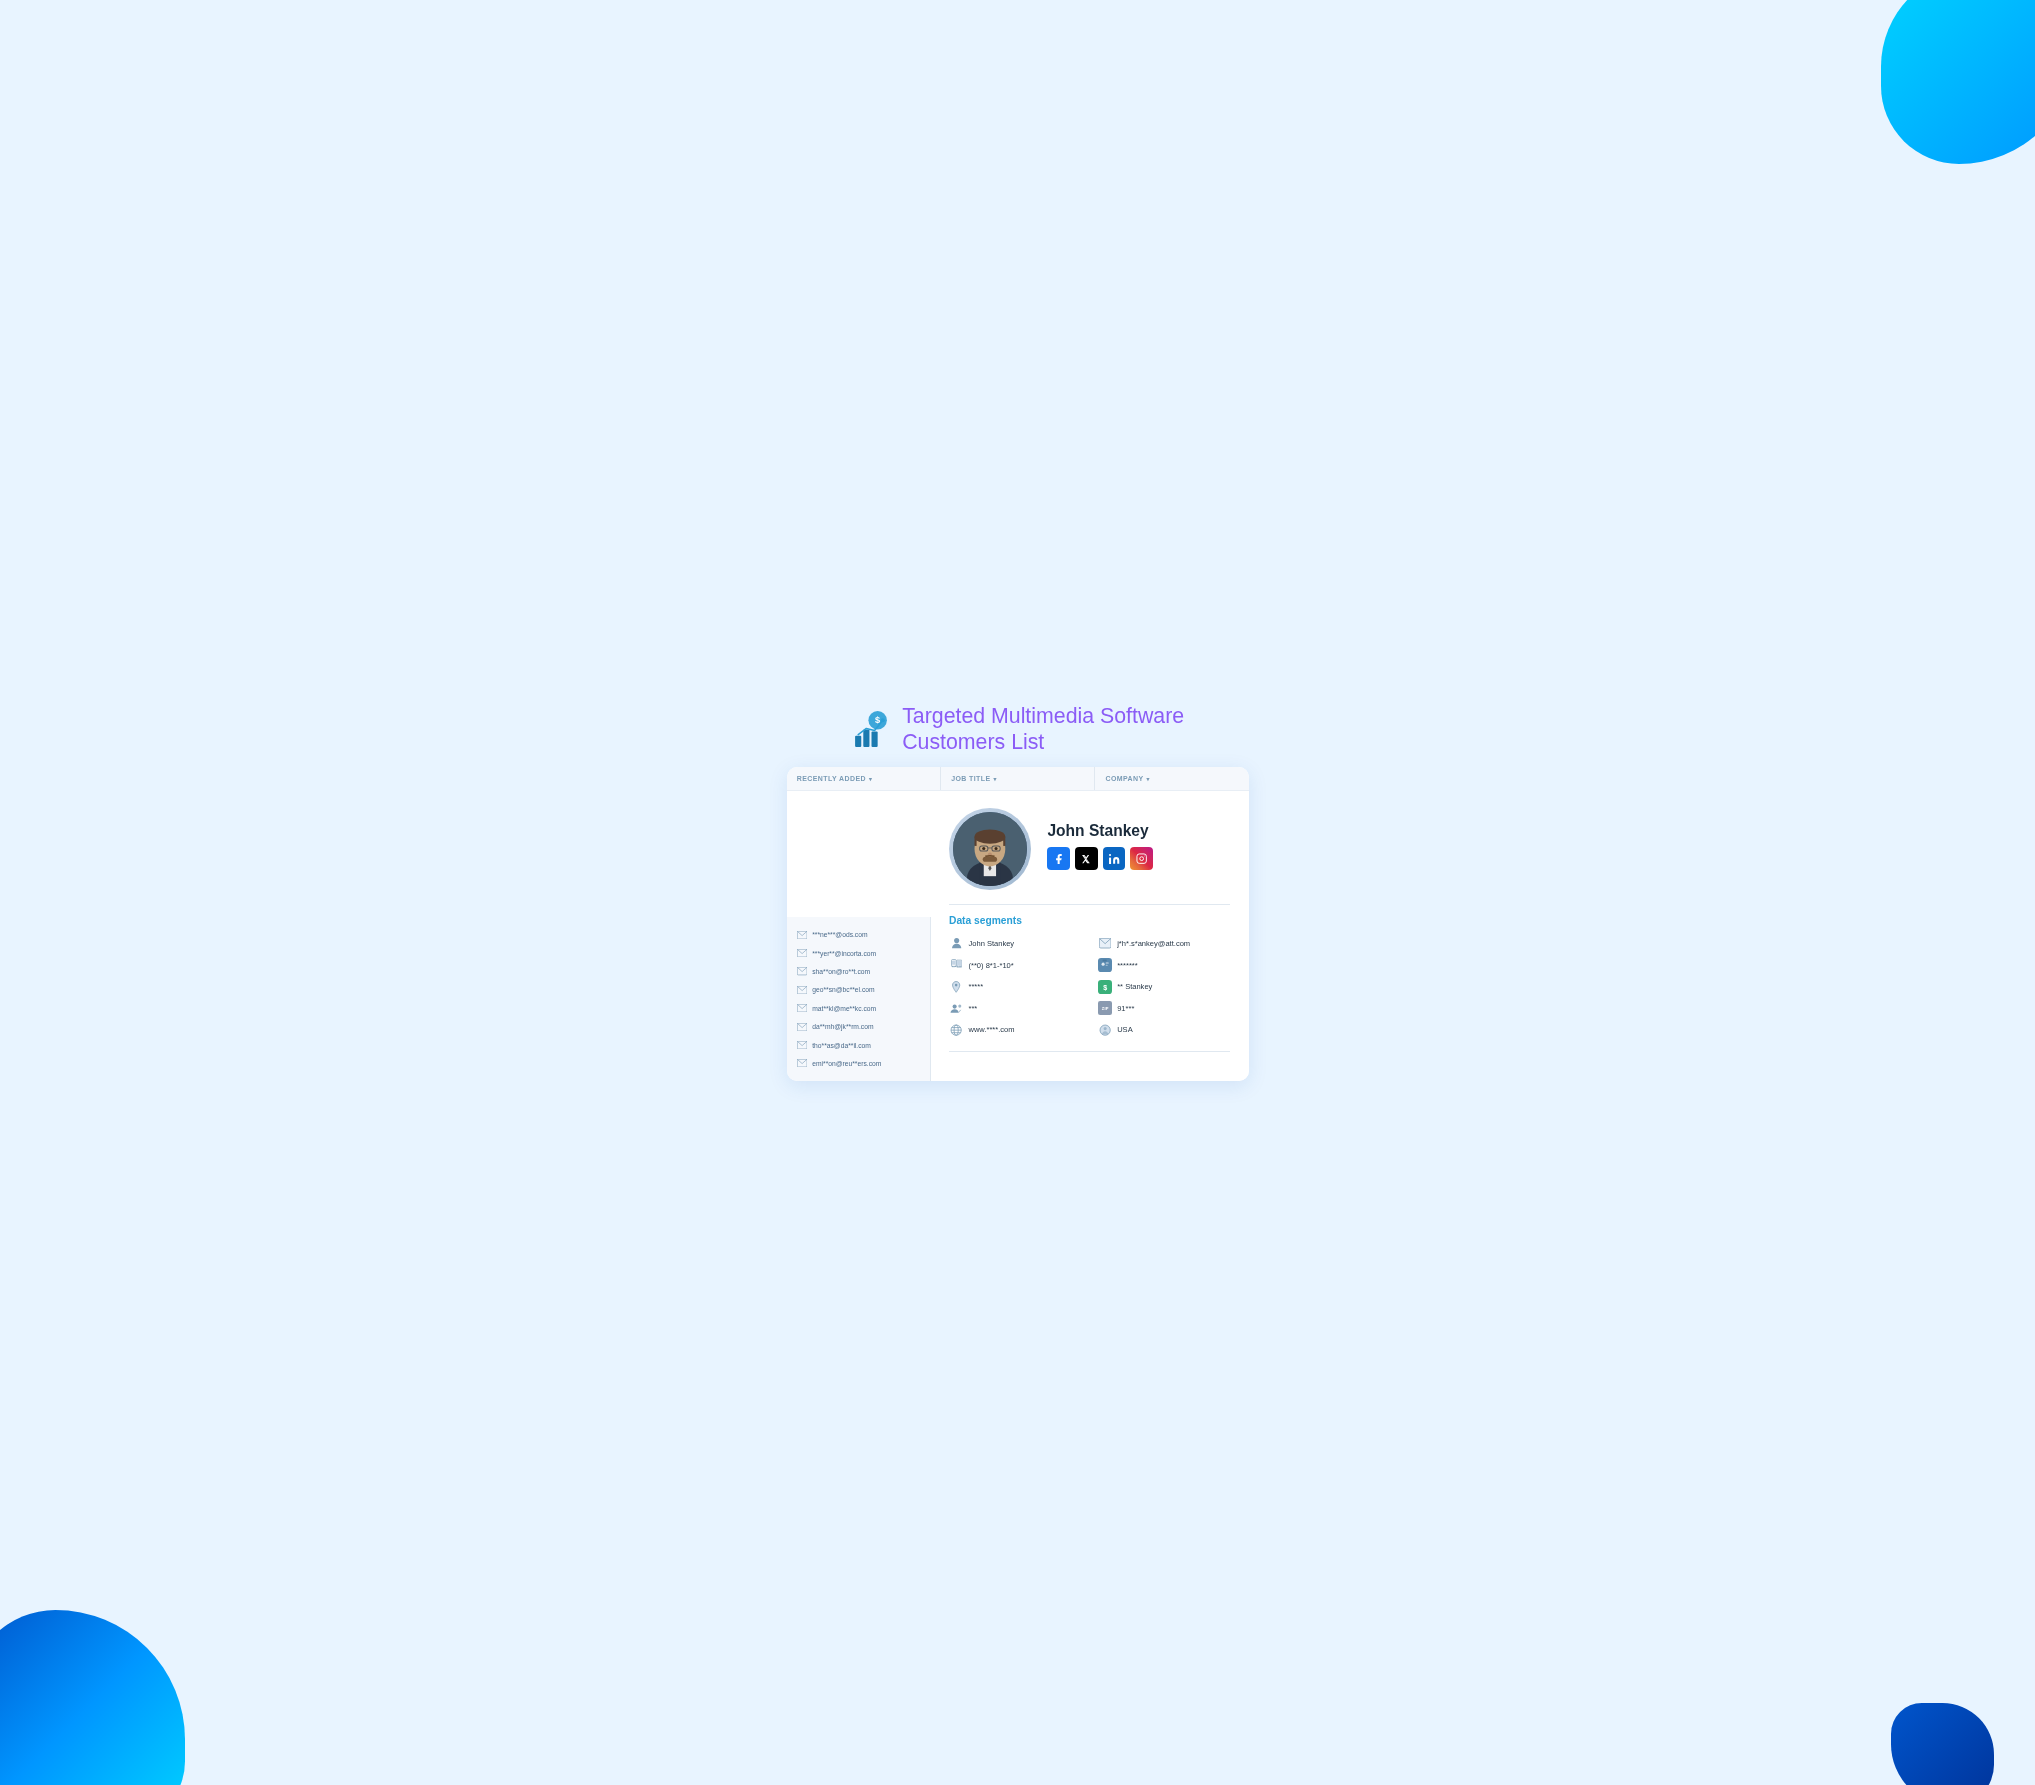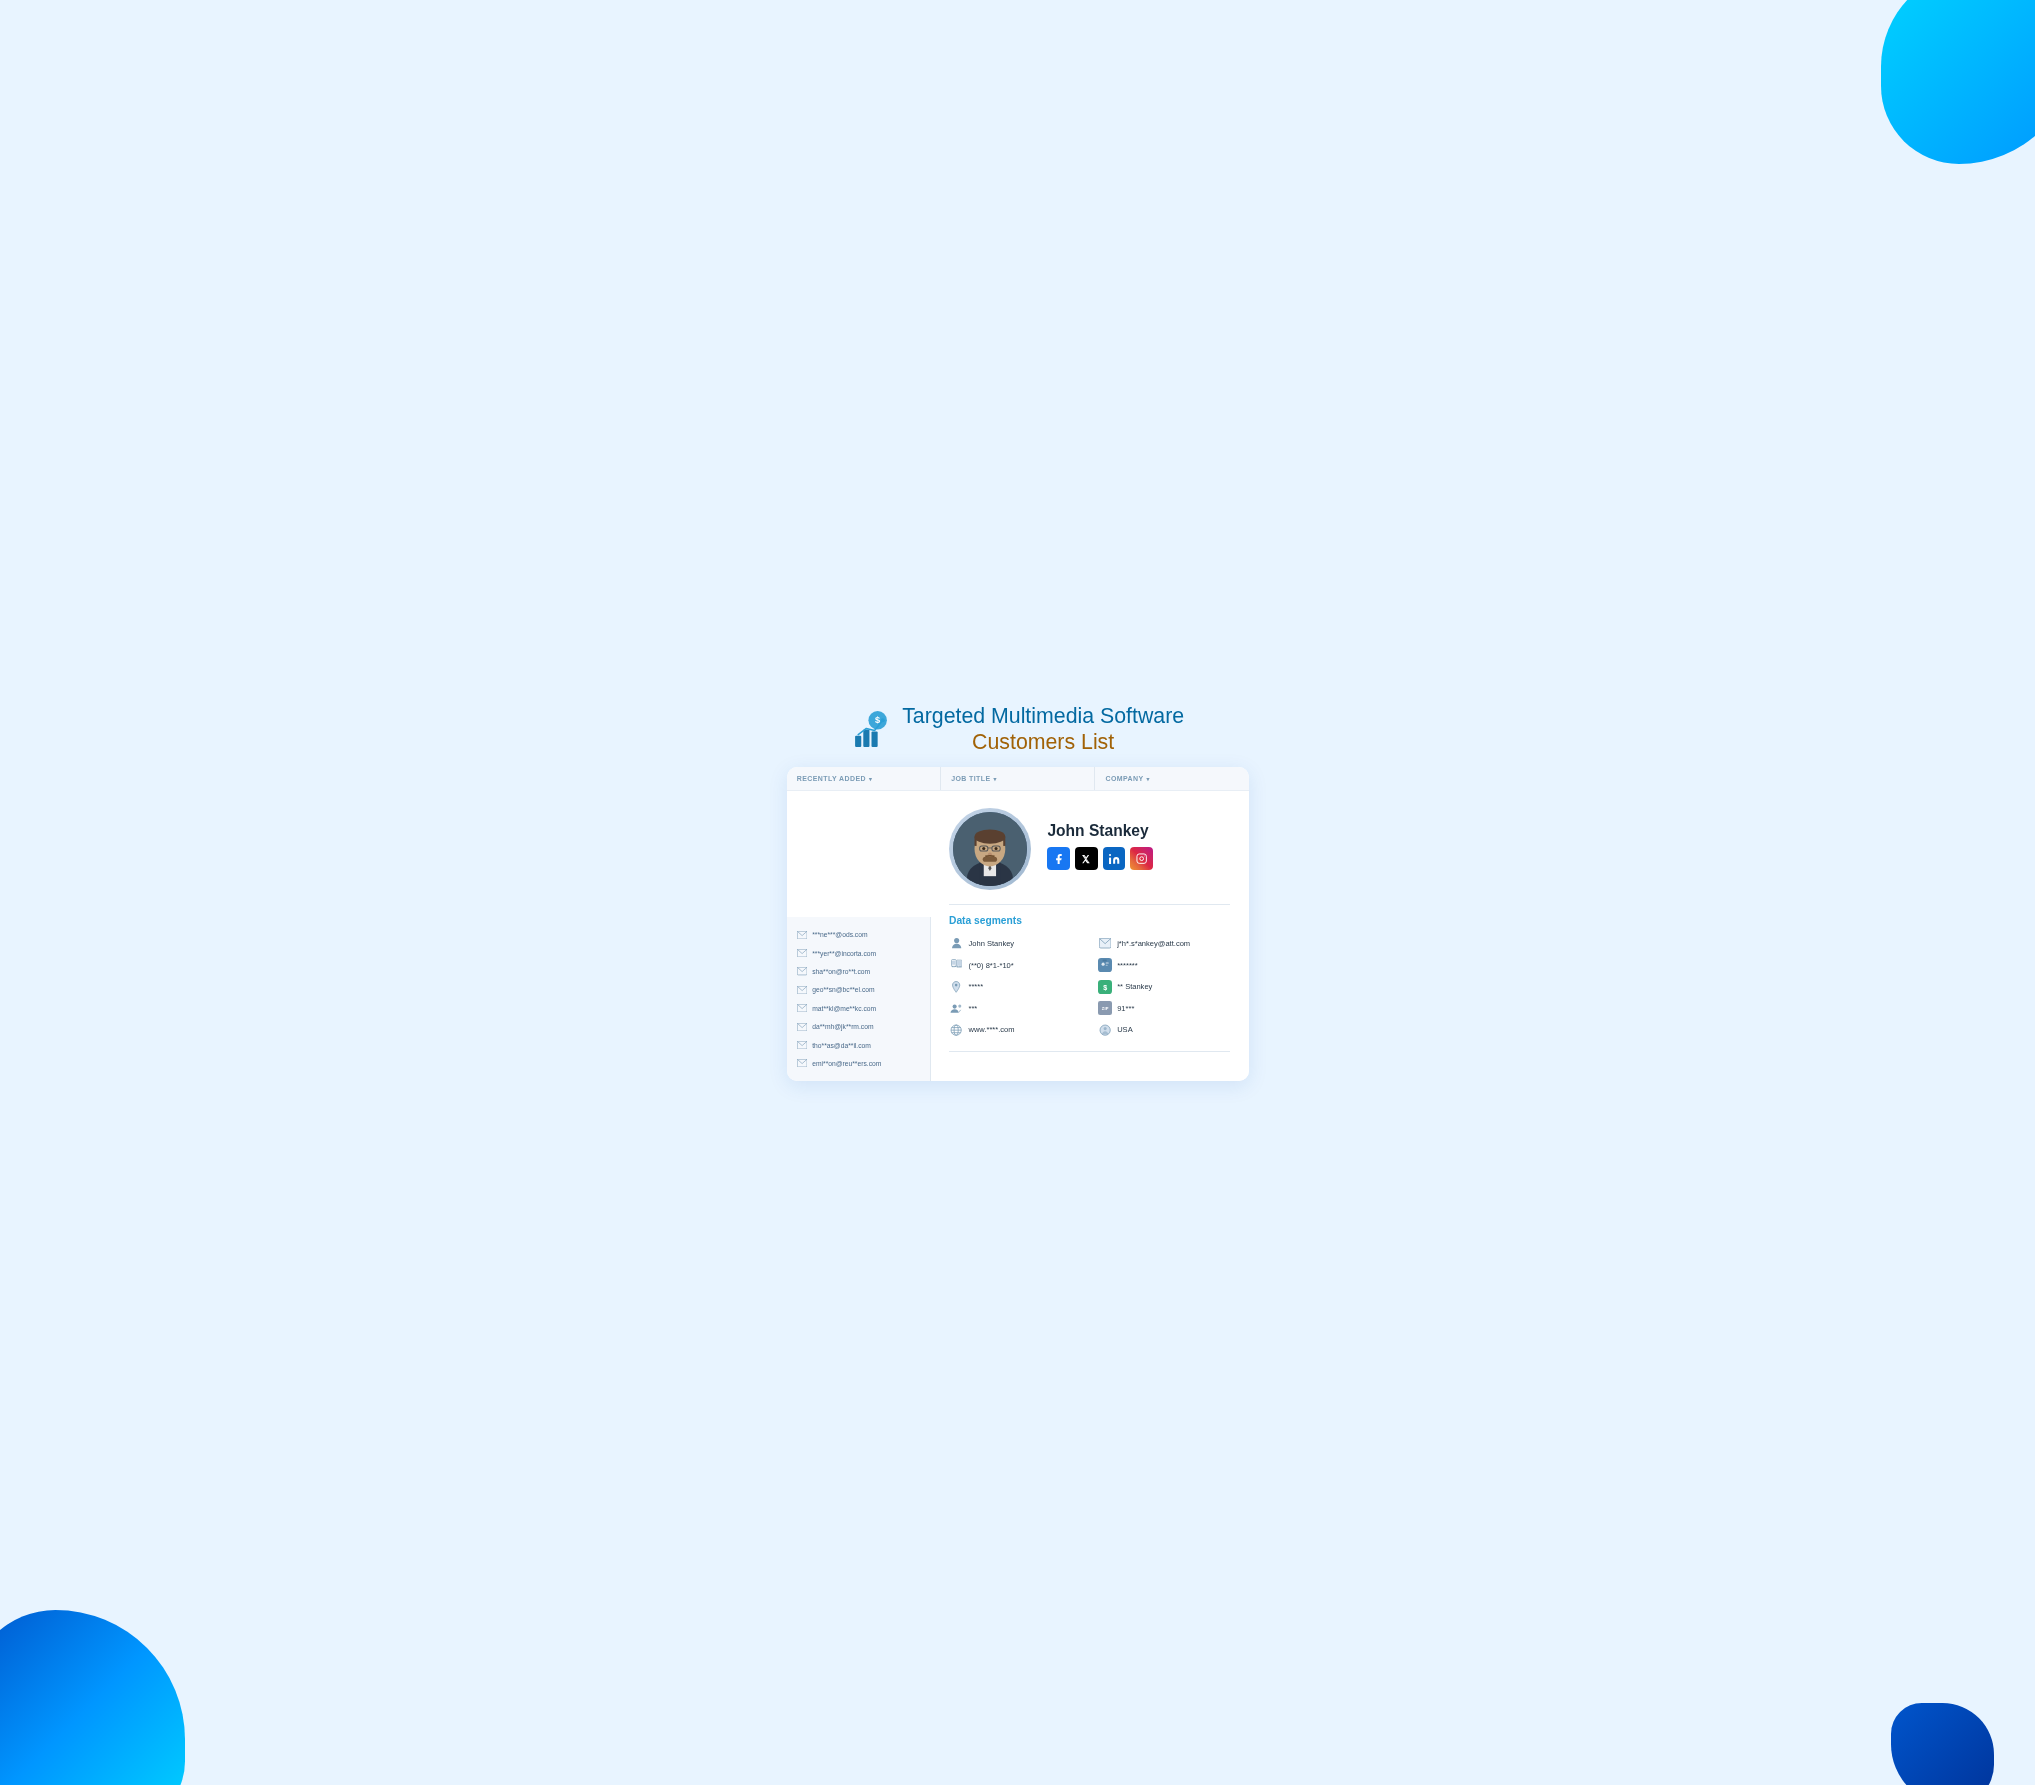--- a/index.html
+++ b/index.html
@@ -65,30 +65,30 @@
       display: flex;
       align-items: center;
       gap: 10.3px;
     }
     .logo-icon {
       width: 41px;
       height: 41px;
     }
     .header-title {
       font-size: 2.6rem;
-      color: #0369a1;
+      color: #8b5cf6;
       font-weight: 400;
       line-height: 1.2;
       text-align: center;
     }
     .header-subtitle {
       font-size: 2.6rem;
-      color: #a16207;
+      color: #8b5cf6;
       font-weight: 400;
-      text-align: center;
+      text-align: left;
     }
 
     
     .white-card {
       background: #ffffff;
       border-radius: 10.3px;
       padding: 0;
       box-shadow: 0 4.1px 20.5px rgba(0,80,180,0.10);
       overflow: hidden;
     }

